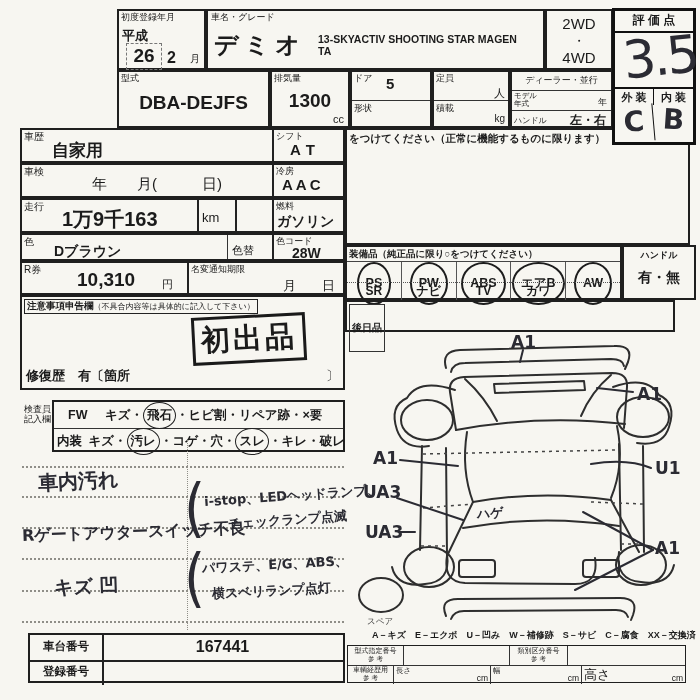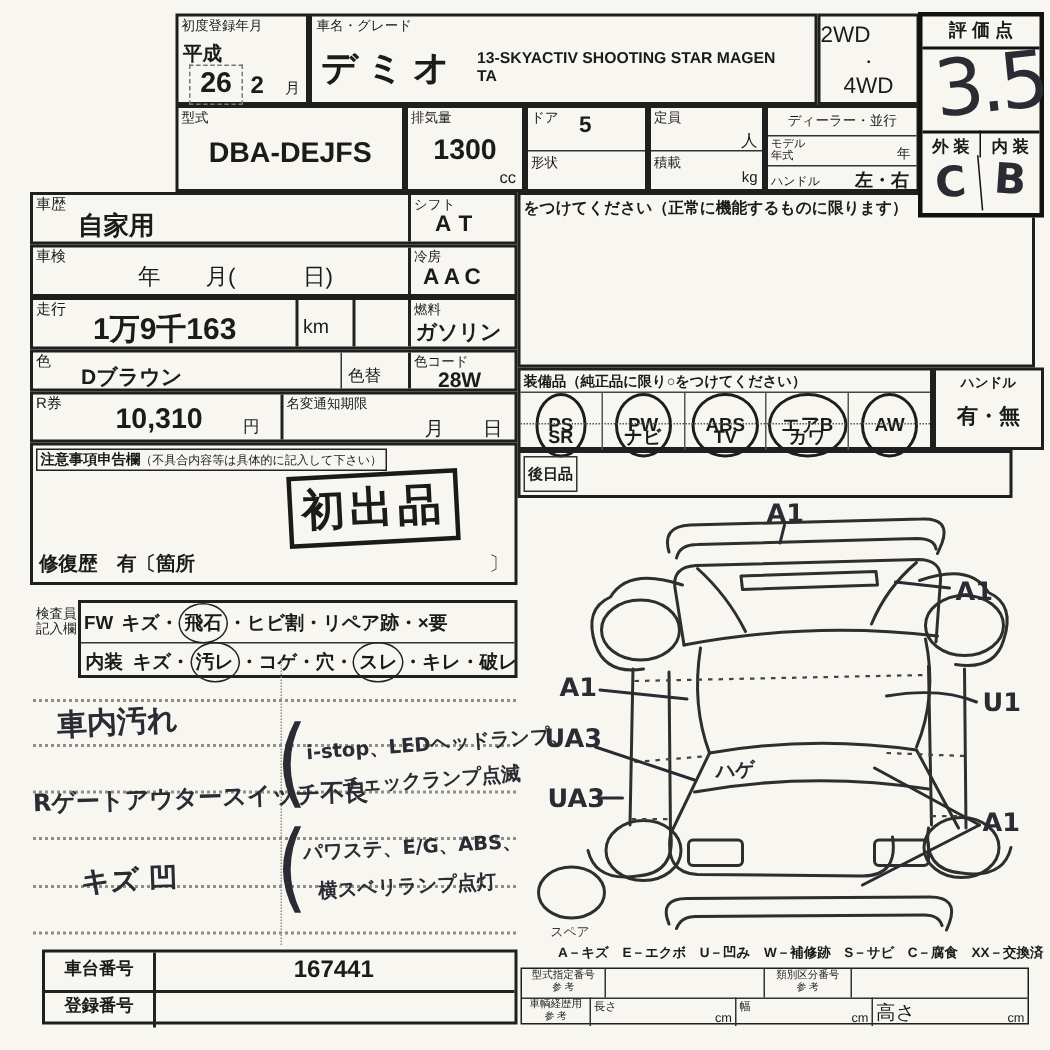--- a/index.html
+++ b/index.html
@@ -34,21 +34,21 @@
   </div>
 
   <div class="bx" style="left:206px;top:9px;width:339px;height:61px;">
     <div class="sm" style="position:absolute;left:3px;top:1px;">車名・グレード</div>
     <div style="position:absolute;left:6px;top:18px;font-size:24px;font-weight:bold;letter-spacing:6px;">デミオ</div>
     <div style="position:absolute;left:110px;top:22px;font-size:10.5px;font-weight:bold;">13-SKYACTIV SHOOTING STAR MAGEN</div>
     <div style="position:absolute;left:110px;top:34px;font-size:10.5px;font-weight:bold;">TA</div>
   </div>
 
   <div class="bx" style="left:545px;top:9px;width:68px;height:61px;">
-    <div style="position:absolute;left:0;top:4px;width:100%;font-size:15px;">2WD</div>
+    <div style="position:absolute;left:0;top:4px;width:100%;text-align:center;font-size:15px;">2WD</div>
     <div style="position:absolute;left:0;top:22px;width:100%;text-align:center;font-size:12px;">・</div>
     <div style="position:absolute;left:0;top:38px;width:100%;text-align:center;font-size:15px;">4WD</div>
   </div>
 
   <div class="bx3" style="left:612px;top:8px;width:84px;height:137px;background:#f7f6f1;z-index:5;">
     <div style="position:absolute;left:0;top:1px;width:100%;text-align:center;font-size:12px;font-weight:bold;border-bottom:2px solid #111;padding-bottom:2px;">評 価 点</div>
     <div class="hand" style="position:absolute;left:8px;top:16px;font-size:52px;font-weight:500;letter-spacing:-3px;transform:rotate(-6deg);">3.5</div>
     <div style="position:absolute;left:0;top:76px;width:50%;text-align:center;font-size:11px;font-weight:bold;border-top:2px solid #111;border-right:1px solid #111;box-sizing:border-box;padding-top:1px;">外 装</div>
     <div style="position:absolute;right:0;top:76px;width:50%;text-align:center;font-size:11px;font-weight:bold;border-top:2px solid #111;box-sizing:border-box;padding-top:1px;">内 装</div>
     <div class="hand" style="position:absolute;left:0;top:94px;width:50%;text-align:center;font-size:28px;transform:rotate(-5deg);border-right:1px solid #111;box-sizing:border-box;height:37px;">C</div>
@@ -133,21 +133,21 @@
     <div style="position:absolute;left:4px;bottom:3px;font-size:13px;font-weight:bold;"><span>修復歴</span>　<span>有〔箇所</span></div>
     <div style="position:absolute;right:4px;bottom:3px;font-size:13px;">〕</div>
   </div>
 
   <div class="sm" style="position:absolute;left:24px;top:404px;width:28px;">
     <div>検査員</div>
     <div>記入欄</div>
   </div>
   <div class="bx" style="left:52px;top:400px;width:293px;height:52px;">
     <div style="position:absolute;left:0;top:0;width:100%;height:26px;border-bottom:1px solid #333;font-size:12.5px;font-weight:bold;line-height:25px;white-space:nowrap;">
-      <span style="padding:0 2px;text-align:center;">FW</span>
+      <span style="padding:0 14px;text-align:center;">FW</span>
       <span>キズ</span><span>・</span><span class="circ">飛石</span><span>・</span><span>ヒビ割</span><span>・</span><span>リペア跡</span><span>・</span><span>×要</span>
     </div>
     <div style="position:absolute;left:0;top:26px;width:100%;height:26px;font-size:12.5px;font-weight:bold;line-height:25px;white-space:nowrap;">
       <span style="padding:0 3px;">内装</span>
       <span>キズ</span><span>・</span><span class="circ">汚レ</span><span>・</span><span>コゲ</span><span>・</span><span>穴</span><span>・</span><span class="circ">スレ</span><span>・</span><span>キレ</span><span>・</span><span>破レ</span>
     </div>
   </div>
 
   <div class="rule" style="left:22px;top:466px;width:322px;"></div>
   <div class="rule" style="left:22px;top:496px;width:322px;"></div>
@@ -187,21 +187,21 @@
       <div style="flex:1;text-align:center;border-right:1px solid #555;">TV</div>
       <div style="flex:1;text-align:center;border-right:1px solid #555;">カワ</div>
       <div style="flex:1;text-align:center;"></div>
     </div>
   </div>
   <div class="bx" style="left:622px;top:245px;width:74px;height:55px;">
     <div style="position:absolute;left:0;top:2px;width:100%;text-align:center;font-size:9px;font-weight:bold;">ハンドル</div>
     <div style="position:absolute;left:0;top:22px;width:100%;text-align:center;font-size:14px;font-weight:bold;">有・無</div>
   </div>
   <div class="bx" style="left:345px;top:300px;width:330px;height:32px;">
-    <div style="position:absolute;left:2px;top:2px;font-size:10px;font-weight:bold;border:1px solid #333;padding:4px 2px;display:inline-block;">後日品</div>
+    <div style="position:absolute;left:2px;top:2px;font-size:10px;font-weight:bold;border:1px solid #333;padding:16px 2px;display:inline-block;">後日品</div>
   </div>
 
   <svg viewBox="0 0 351 300" style="position:absolute;left:345px;top:332px;width:351px;height:300px;">
     <g fill="none" stroke="#2e2e2e" stroke-width="2" stroke-linecap="round" stroke-linejoin="round">
 
       <path d="M101,36 q-5,-17 14,-18 l154,-4 q20,-1 14,16 l-3,7"></path>
       <path d="M106,40 q2,-9 14,-9 l146,-4 q12,0 13,7"></path>
 
       <path d="M111,98 L105,60 q-2,-14 14,-15 l148,-4 q16,0 15,14 l-3,41"></path>
       <path d="M149,52 l90,-3 1,9 -90,3 z"></path>

